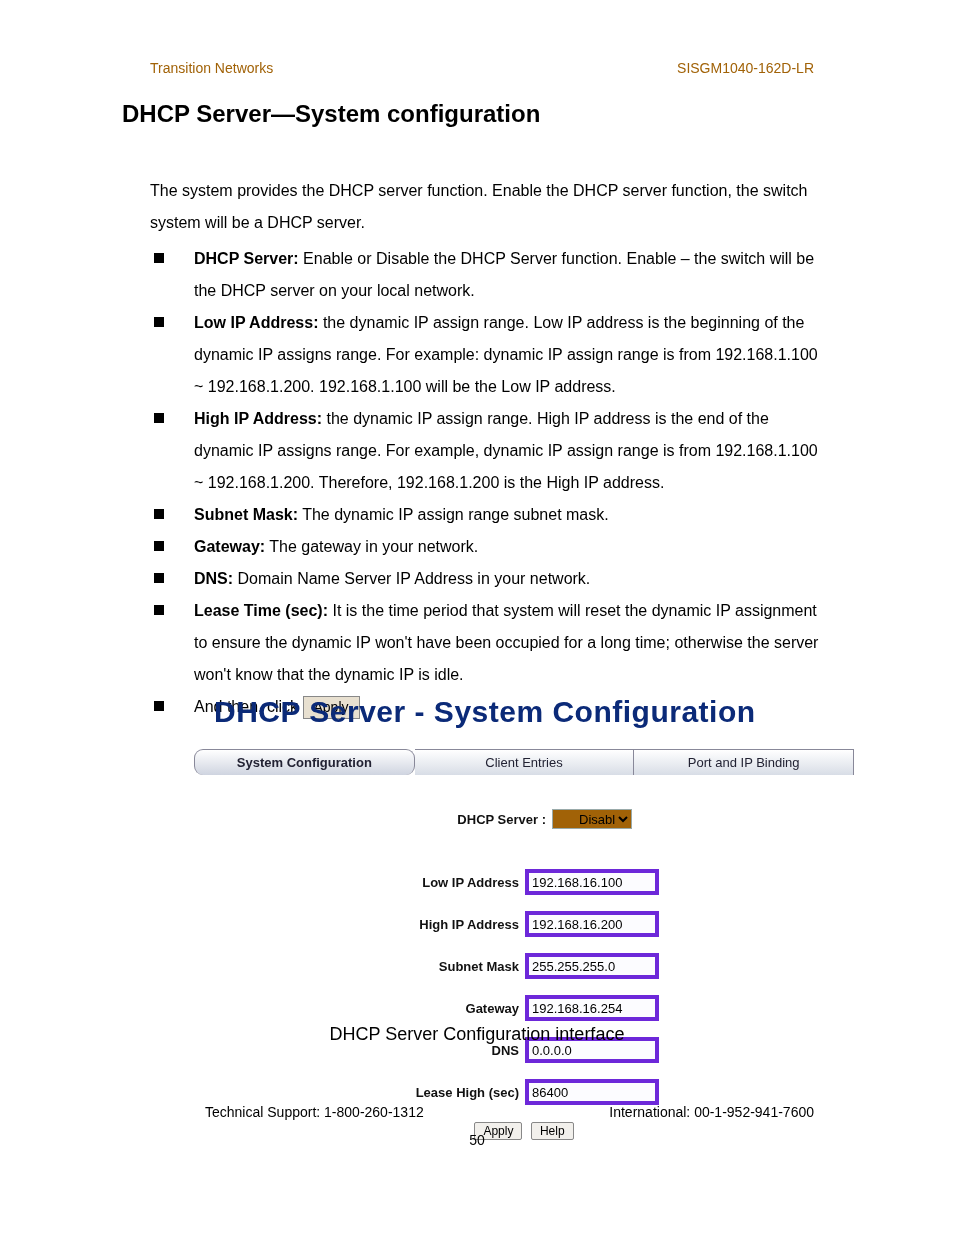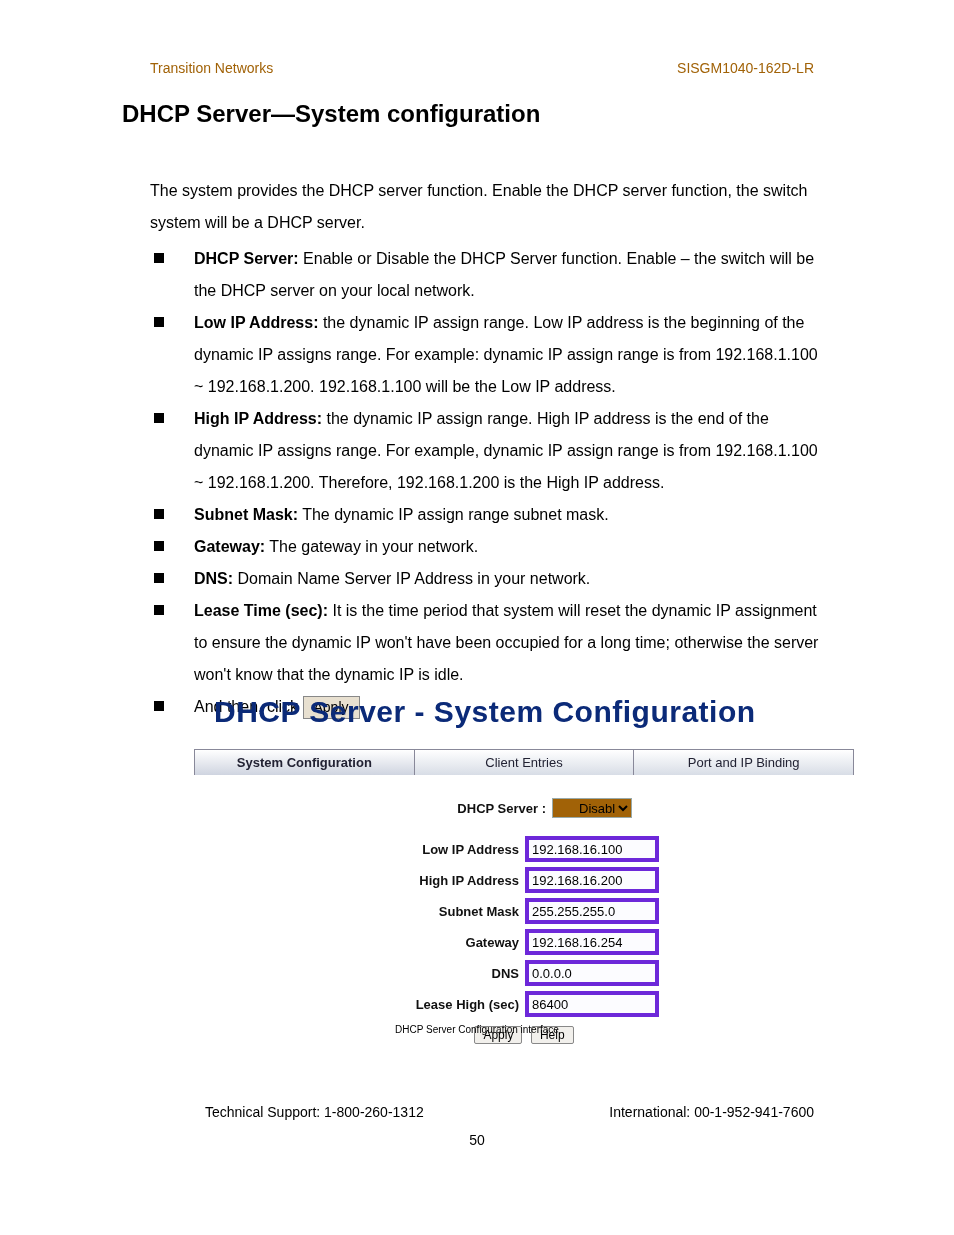--- a/index.html
+++ b/index.html
@@ -11,30 +11,30 @@
   .intro{margin-bottom:4px;}
   ul.bul{list-style:none;padding:0;margin:0;}
   ul.bul>li{position:relative;padding-left:44px;margin-bottom:0;}
   ul.bul>li::before{content:"";position:absolute;left:4px;top:10px;width:10px;height:10px;background:#000;}
   .inline-btn{display:inline-block;background:#e8e0d0;border:1px solid #888;padding:2px 10px;font-size:14px;line-height:1.2;vertical-align:middle;}
   
   .shot{position:absolute;top:695px;left:194px;width:660px;}
   .shot-title{font-size:30px;font-weight:bold;color:#0b2a78;letter-spacing:0.5px;margin:0 0 20px 20px;}
   .tabs{display:flex;height:26px;}
   .tab{flex:1;border:1px solid #889;border-bottom:none;background:linear-gradient(#fff,#d8dde6);font-size:13px;display:flex;align-items:center;justify-content:center;color:#223;}
-  .tab.active{font-weight:bold;background:linear-gradient(#fff,#cfd4e0);border-right:1px solid #889;}
+  .tab.active{font-weight:bold;background:linear-gradient(#fff,#cfd4e0);border-right:1px solid #889;border-radius:9px;}
   .tabs .tab+.tab{border-left:none;}
   .form-area{padding-top:18px;text-align:center;}
-  .row{display:flex;justify-content:center;align-items:center;margin:5px 0;font-size:13px;}
+  .row{display:flex;justify-content:center;align-items:center;margin:16px 0;font-size:13px;}
   .row .lbl{width:130px;text-align:right;font-weight:bold;padding-right:6px;color:#111;}
   .row input[type=text]{width:120px;border:4px solid #6d28d9;background:#fcfcff;font-size:13px;height:18px;padding:0 3px;}
   .row select{width:80px;border:1px solid #9aa;background:#a16207;font-size:13px;height:20px;padding-left:22px;}
   .btnbar{margin-top:8px;}
   .btnbar button{font-size:12px;border:1px solid #888;background:#f2f0ec;padding:1px 8px;margin:0 2px;border-radius:2px;}
-  .caption{position:absolute;top:1024px;width:954px;text-align:center;font-size:10px;}
+  .caption{position:absolute;top:1024px;width:954px;text-align:center;font-size:18px;}
   .ftr-left,.ftr-right{position:absolute;top:1104px;font-size:14px;}
   .ftr-left{left:205px;} .ftr-right{right:140px;}
   .pageno{position:absolute;top:1132px;width:954px;text-align:center;font-size:14px;}
 </style>
 </head>
 <body>
 <div id="page">
 
 <div class="hdr-left">Transition Networks</div>
 <div class="hdr-right">SISGM1040-162D-LR</div>

